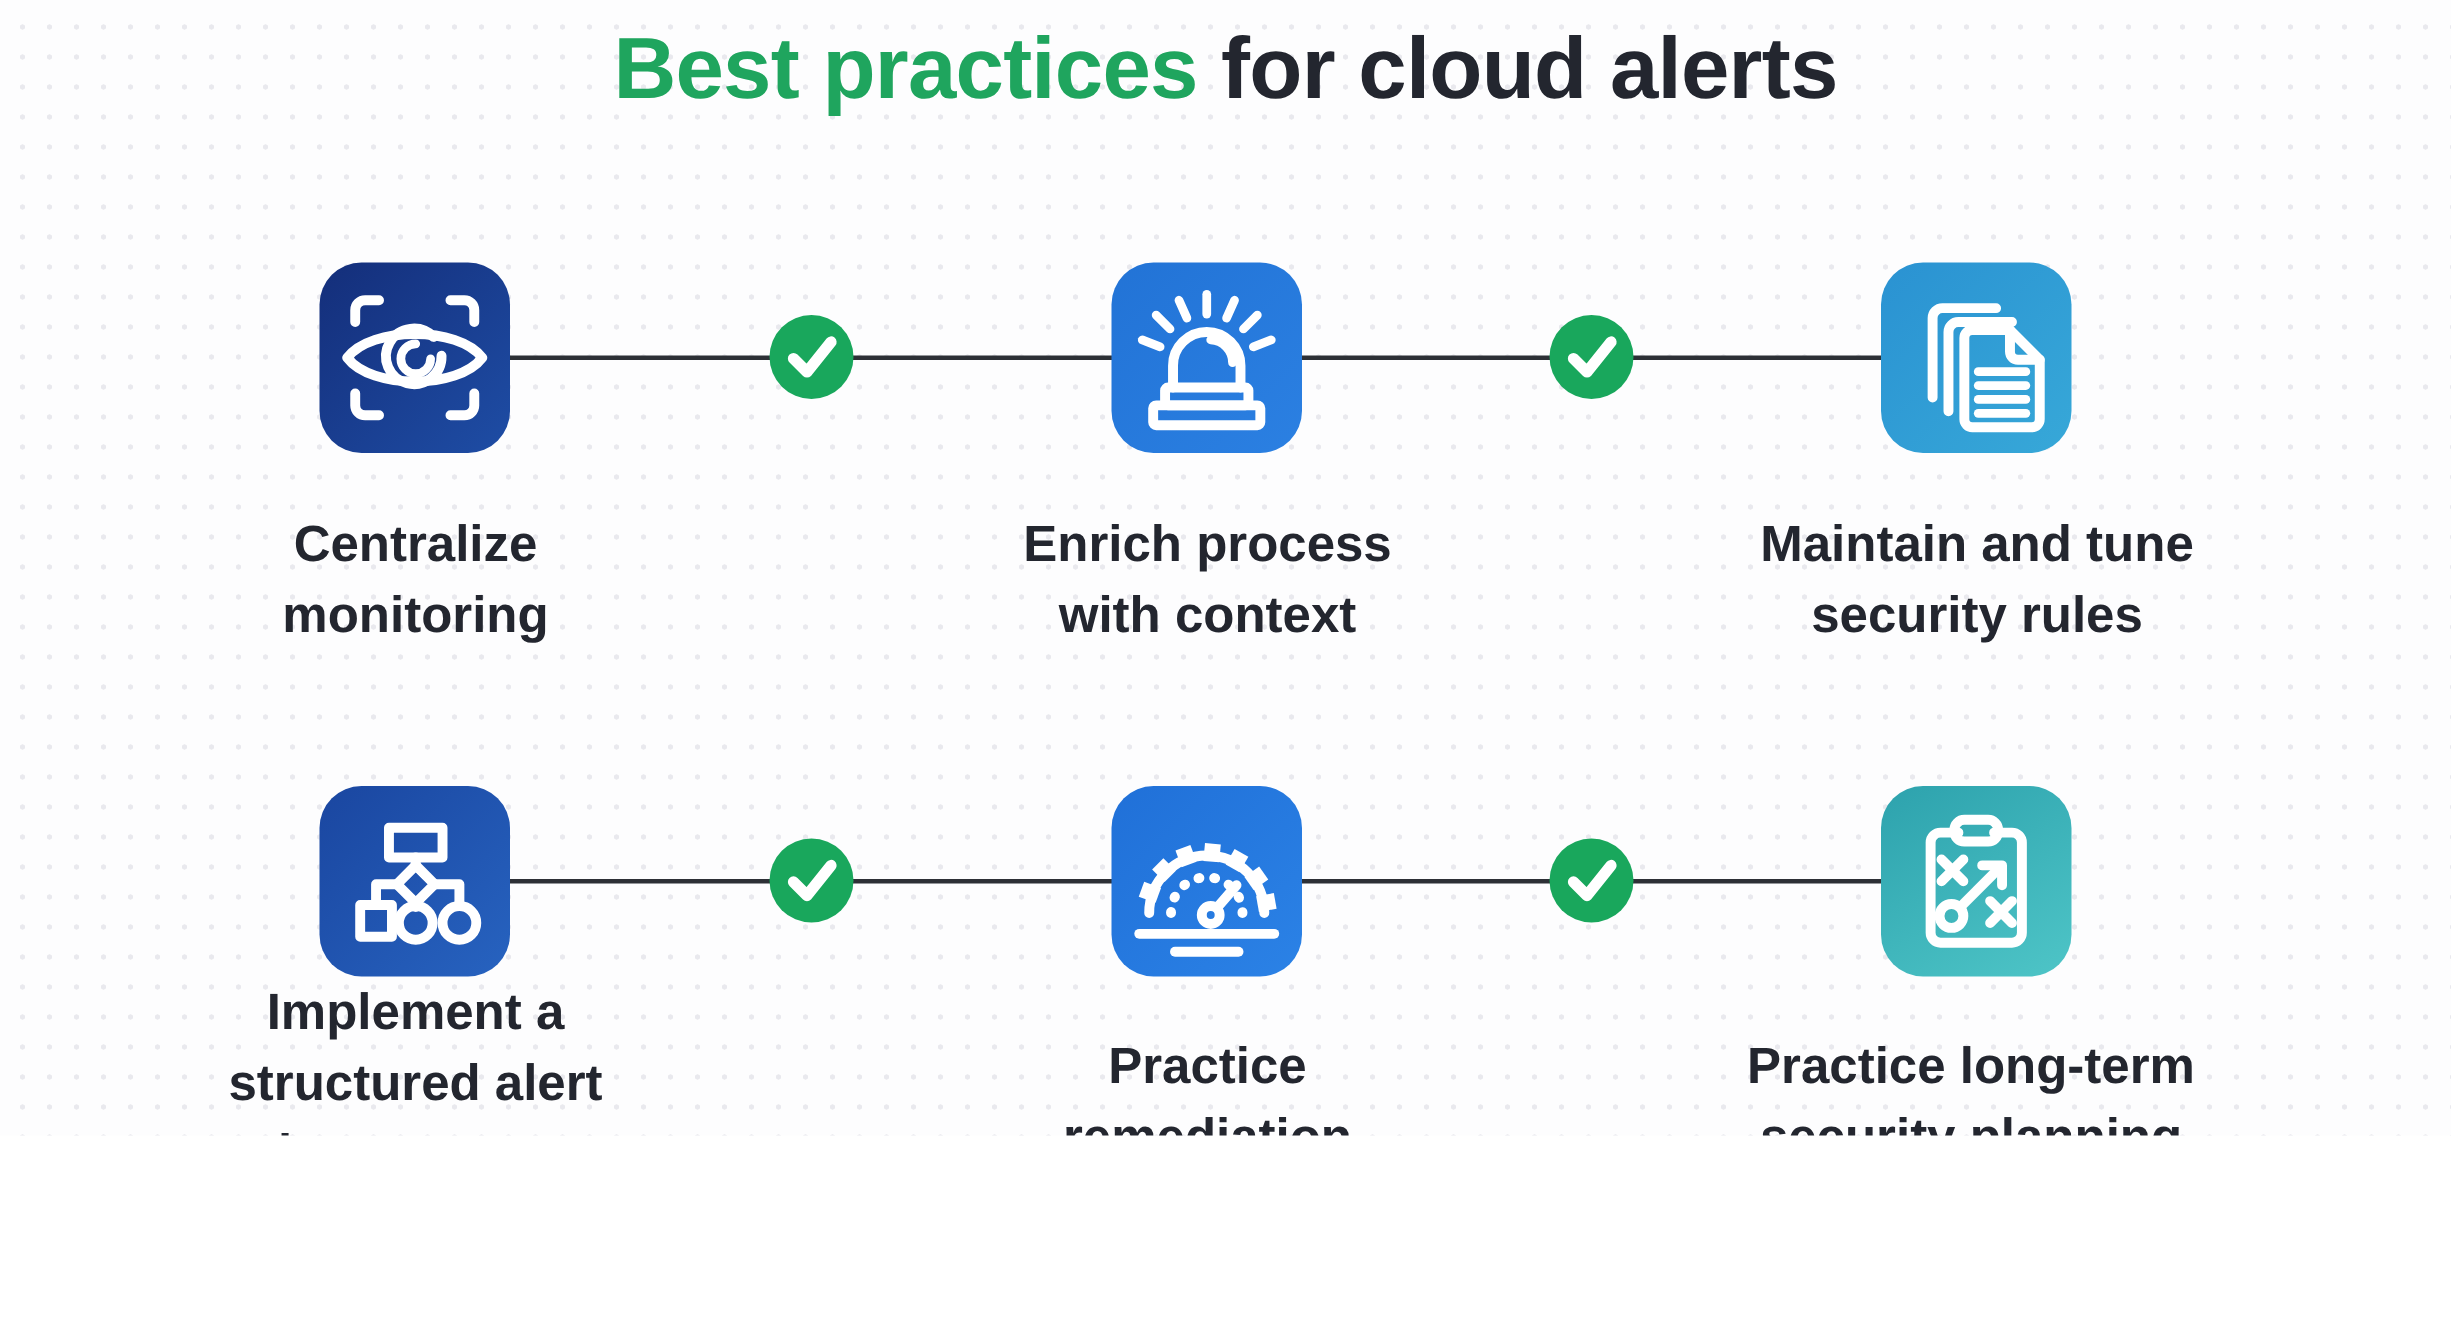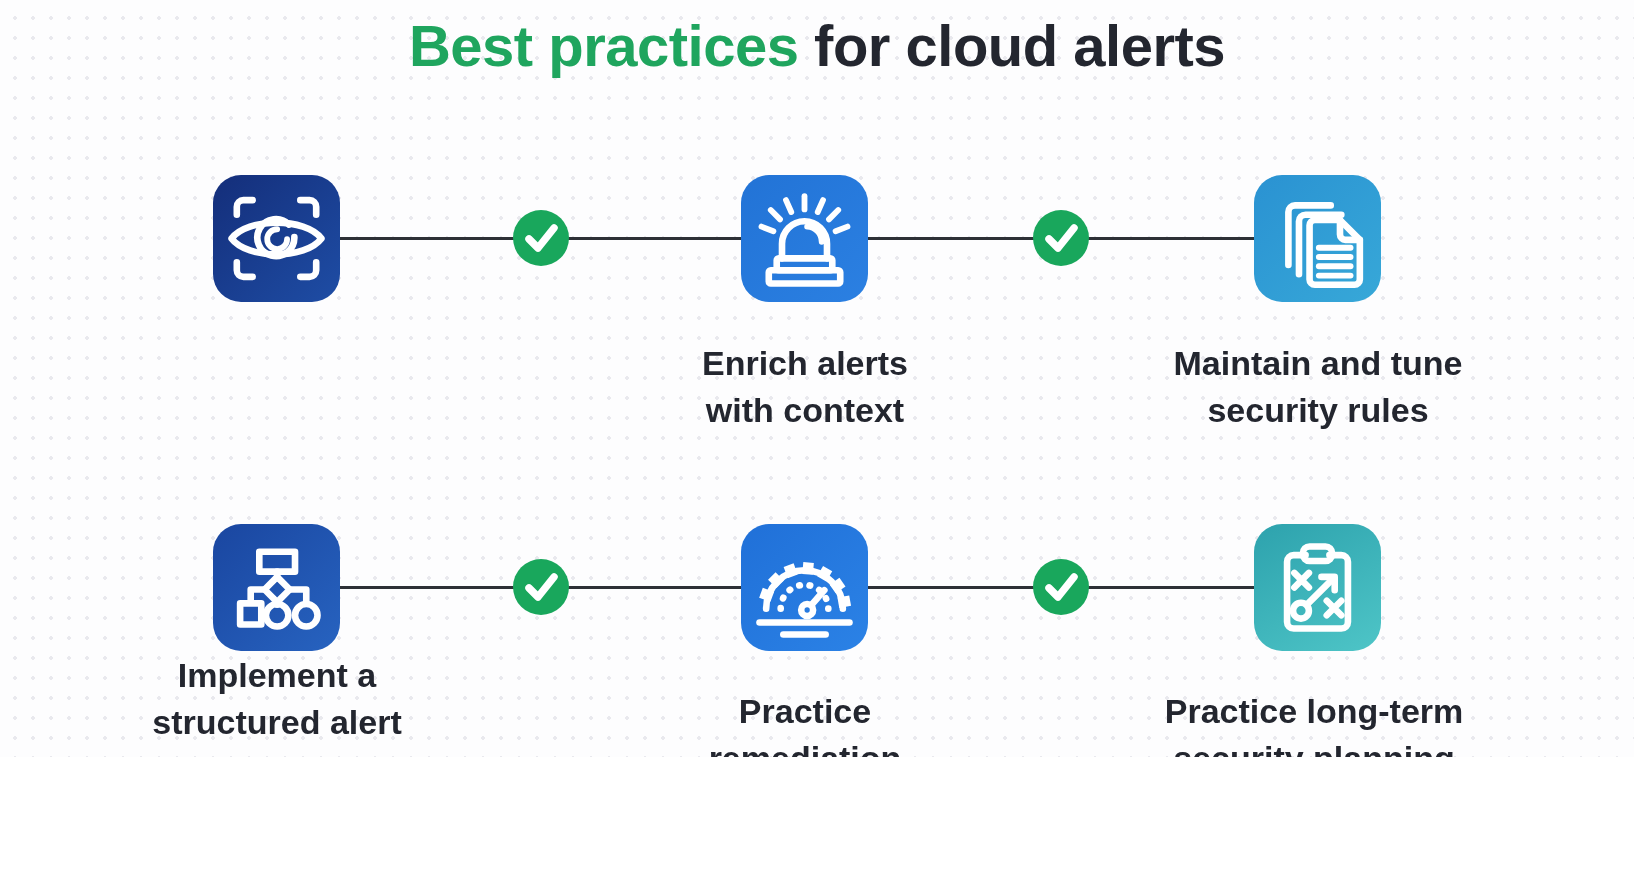--- a/index.html
+++ b/index.html
@@ -121,21 +121,23 @@
     <svg viewBox="0 0 56 56" width="56" height="56">
       <polyline points="16,29 25,38 41,18" fill="none" stroke="#ffffff" stroke-width="7.5" stroke-linecap="round" stroke-linejoin="round"></polyline>
     </svg>
   </div>
   <div class="check" id="check-r1b">
     <svg viewBox="0 0 56 56" width="56" height="56">
       <polyline points="16,29 25,38 41,18" fill="none" stroke="#ffffff" stroke-width="7.5" stroke-linecap="round" stroke-linejoin="round"></polyline>
     </svg>
   </div>
 
-  <div class="label" id="label-r1c2">Enrich alerts
+  <div class="label" id="label-r1c1">Centralize
+monitoring</div>
+  <div class="label" id="label-r1c2">Enrich process
 with context</div>
   <div class="label" id="label-r1c3">Maintain and tune
 security rules</div>
 
   <div class="tile" id="tile-r2c1">
     <svg viewBox="0 0 96 96">
       <rect class="ic" x="35" y="21" width="27" height="15"></rect>
       <path class="ic" d="M48.5 36 V41"></path>
       <path class="ic" d="M48.5 40 l9.5 9.5 -9.5 9.5 -9.5 -9.5 Z"></path>
       <path class="ic" d="M39 49.5 H28.5 V59"></path>

